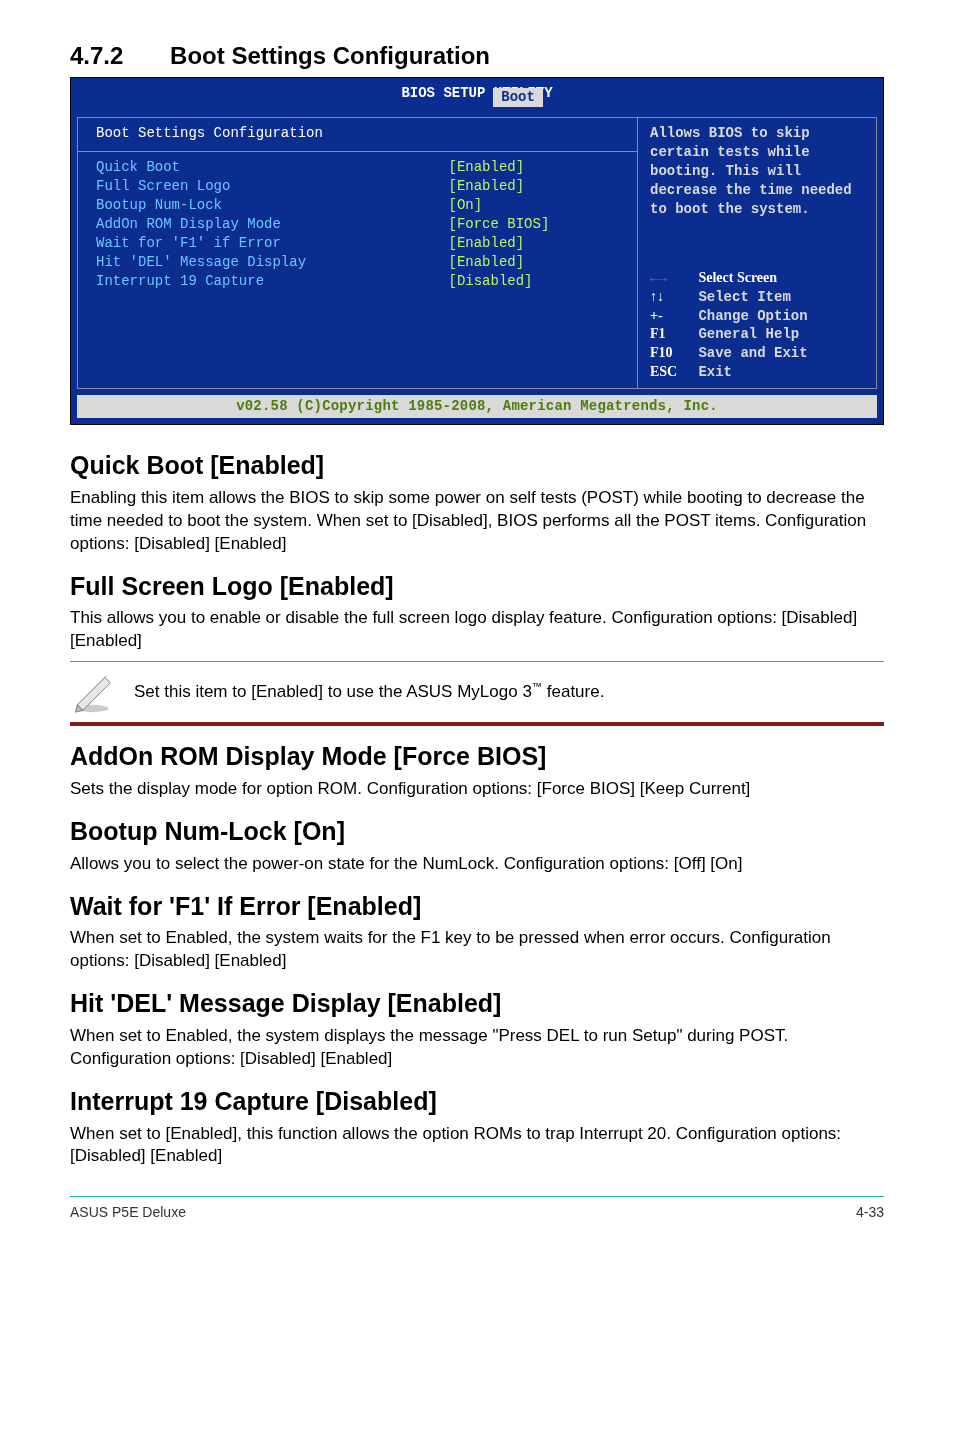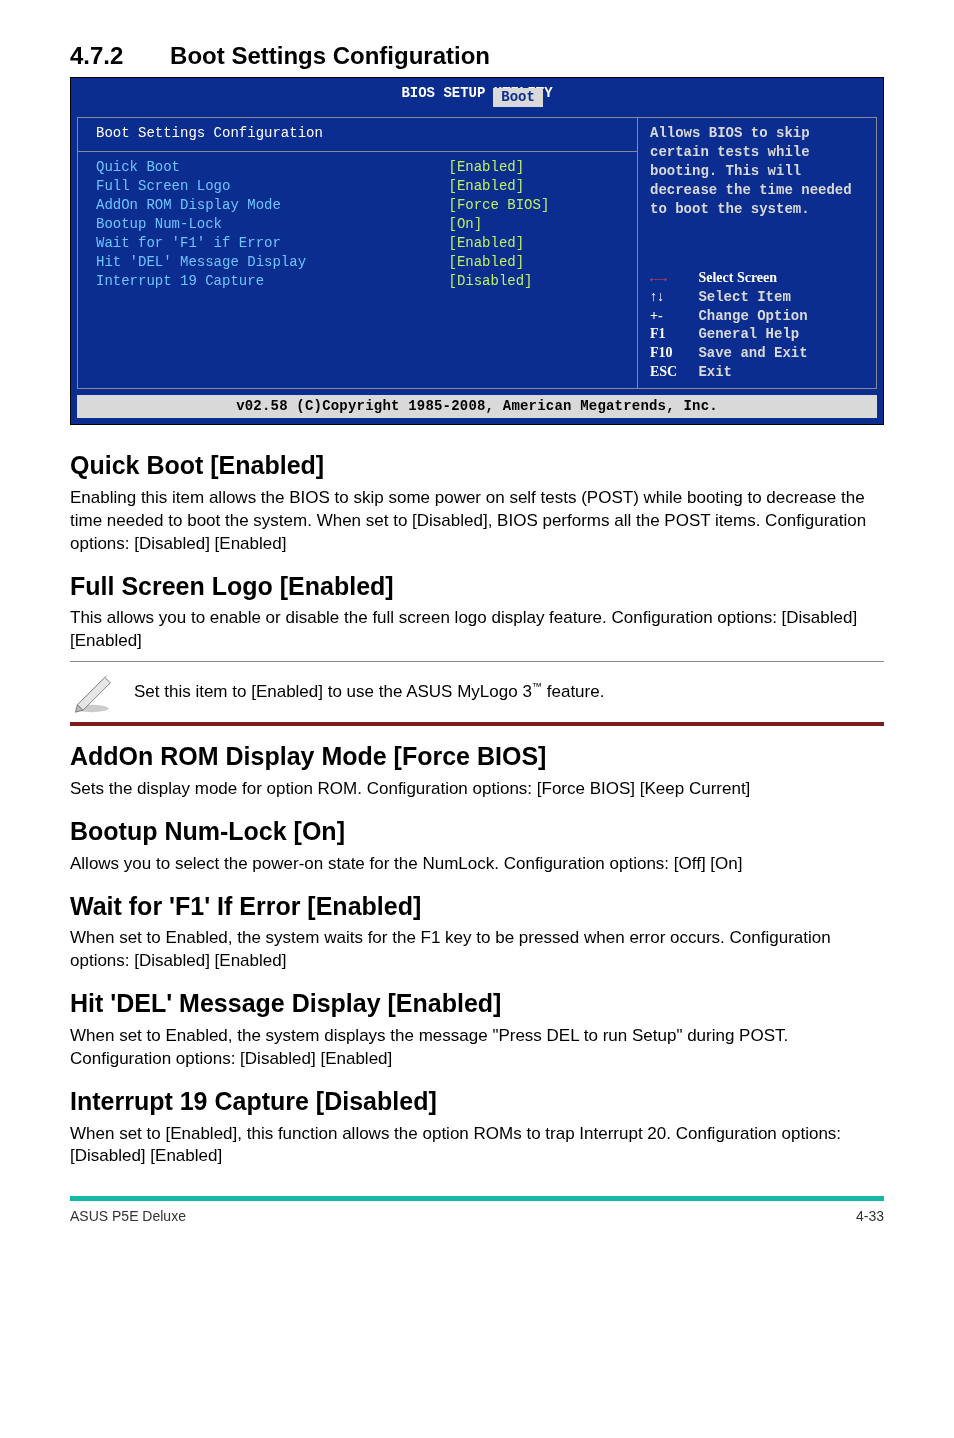--- a/index.html
+++ b/index.html
@@ -69,21 +69,21 @@
     padding: 6px 12px;
     color: #d9d9d9;
     font-weight: bold;
   }
   .bios-help { margin-bottom: 50px; }
   .bios-keys { font-weight: bold; }
   .bios-keys .k { color: #ffffff; display:inline-block; width:40px;font-family:Liberation Serif, serif;}
   .bios-keys .arrow { color:#ff3a3a; display:inline-block; width:40px;}
   .bios-footer {
     background: #d9d9d9;
-    color: #000000;
+    color: #4d7c0f;
     text-align: center;
     font-weight: bold;
     padding: 2px 0;
     letter-spacing: .2px;
     margin: 6px;
   }
 
   h3.subhead {
     font-size: 25px;
     font-weight: bold;
@@ -103,21 +103,21 @@
     margin: 6px 0 10px 0;
   }
   .note-icon {
     width: 44px;
     flex-shrink: 0;
   }
   .note-icon svg { display:block; }
   .note-text { flex:1; }
   sup.tm { font-size: .6em; vertical-align: super; }
   .footer {
-    border-top: 5px solid #14b8a6;
+    border-top: 1px solid #14b8a6;
     margin-top: 28px;
     padding-top: 6px;
     display: flex;
     justify-content: space-between;
     font-size: 14px;
     color: #333;
   }
 </style>
 </head>
 <body>
@@ -140,26 +140,26 @@
         <tbody>
             <tr>
               <td class="label">Quick Boot</td>
               <td class="val">[Enabled]</td>
             </tr>
         <tr>
               <td class="label">Full Screen Logo</td>
               <td class="val">[Enabled]</td>
             </tr>
         <tr>
+              <td class="label">Bootup Num-Lock</td>
+              <td class="val">[On]</td>
+            </tr>
+        <tr>
               <td class="label">AddOn ROM Display Mode</td>
               <td class="val">[Force BIOS]</td>
-            </tr>
-        <tr>
-              <td class="label">Bootup Num-Lock</td>
-              <td class="val">[On]</td>
             </tr>
         <tr>
               <td class="label">Wait for 'F1' if Error</td>
               <td class="val">[Enabled]</td>
             </tr>
         <tr>
               <td class="label">Hit 'DEL' Message Display</td>
               <td class="val">[Enabled]</td>
             </tr>
         <tr>

